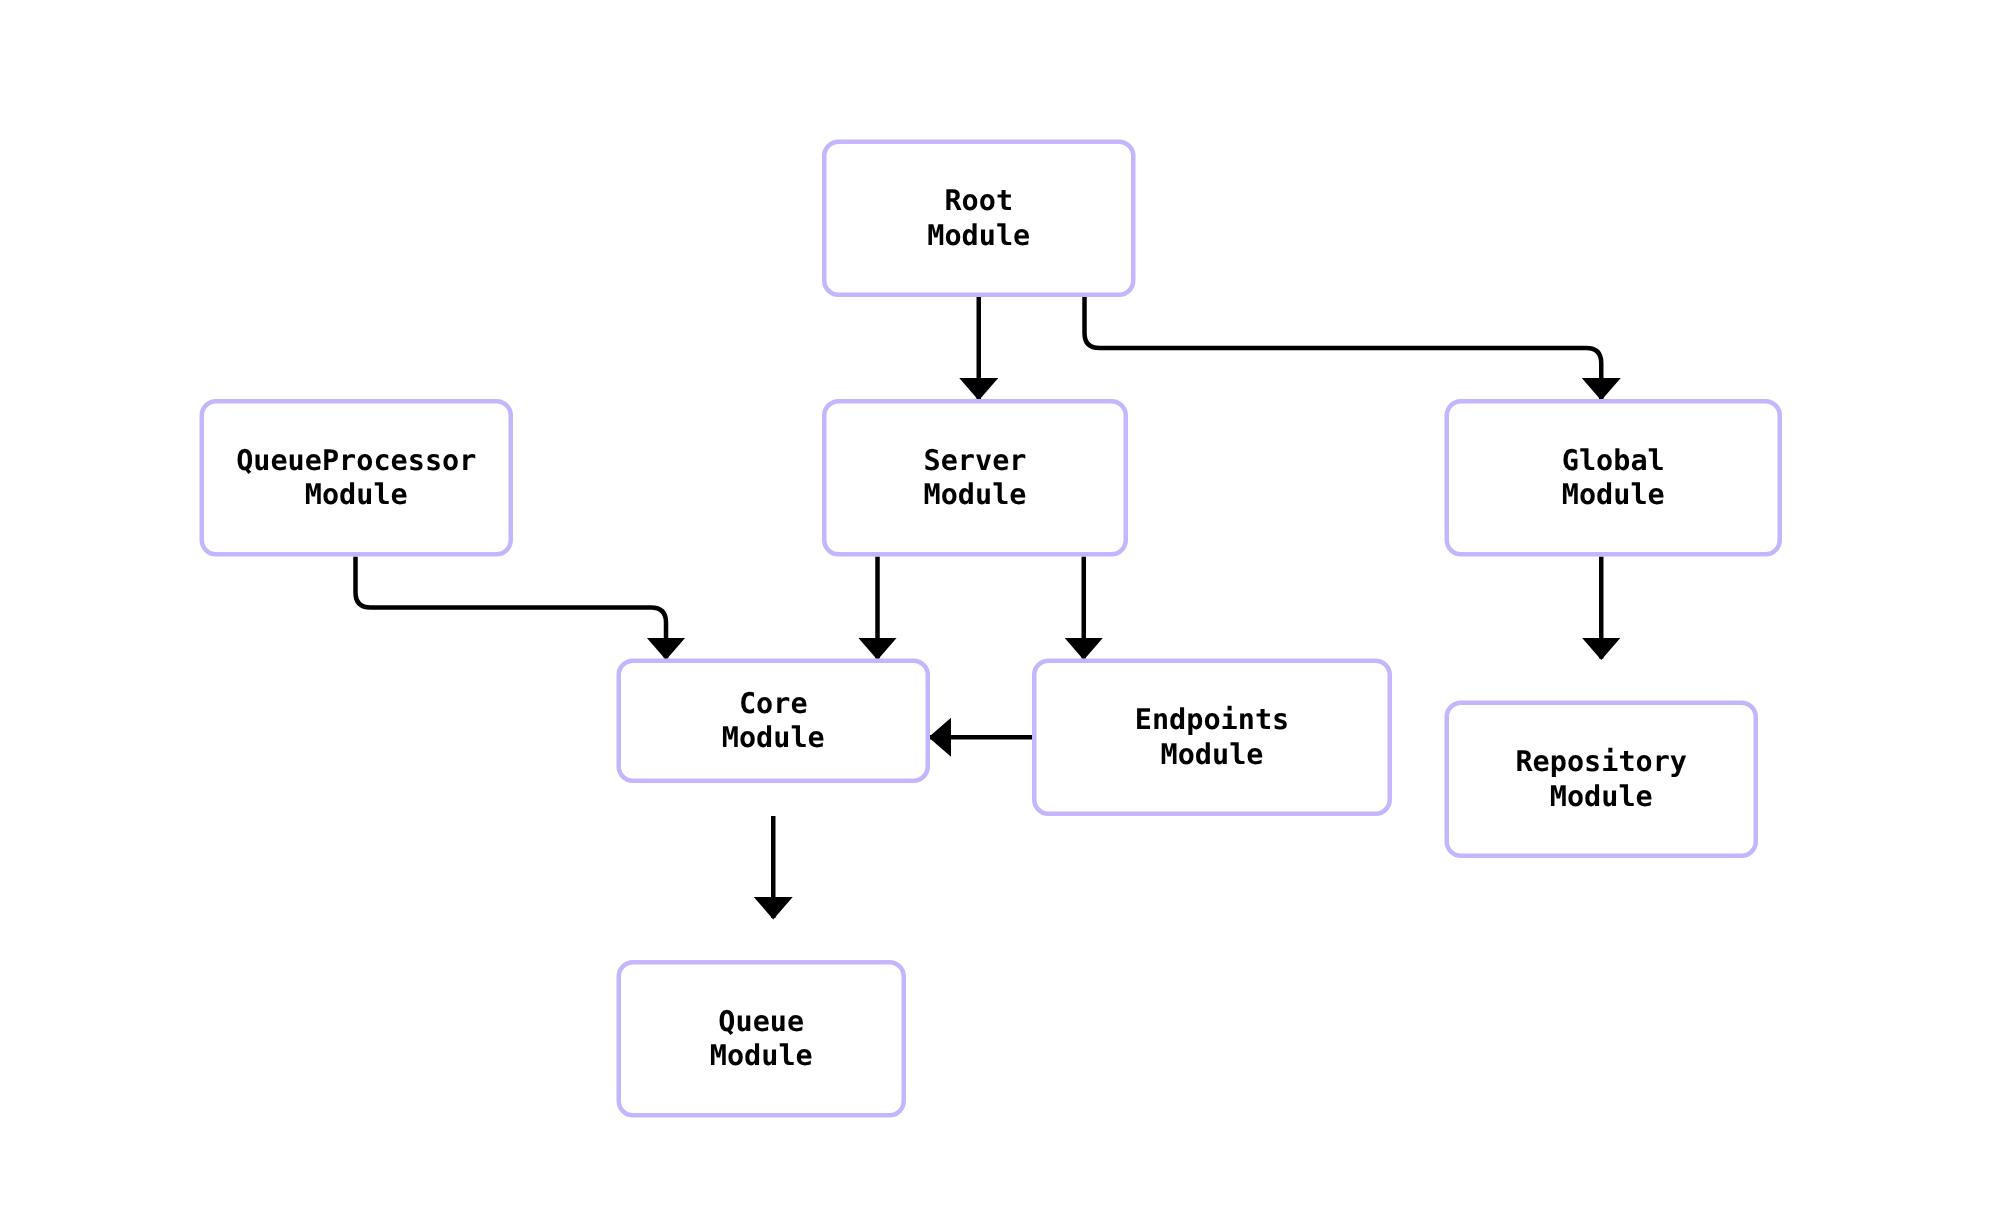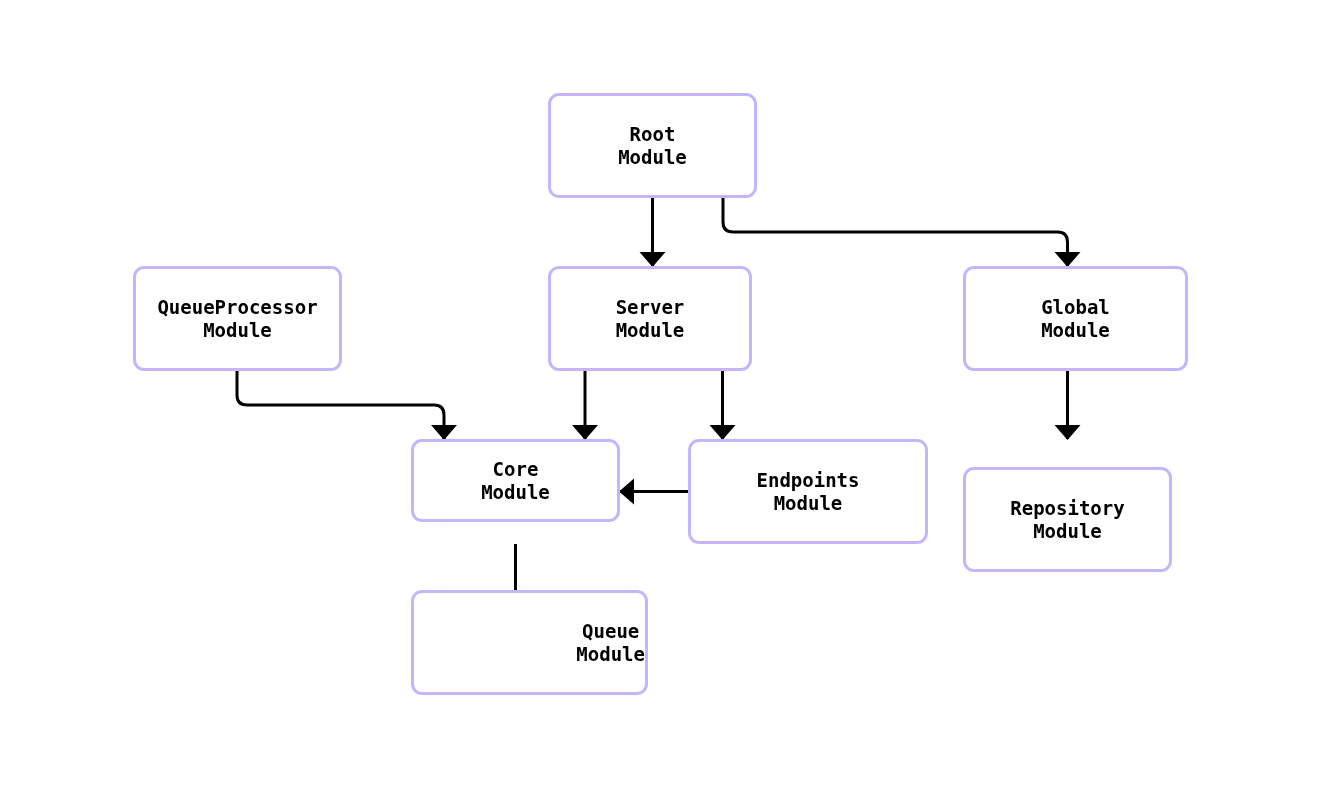--- a/index.html
+++ b/index.html
@@ -92,18 +92,18 @@
 Module</span>
       </div>
       <div class="node" style="left: 688px; top: 439px; width: 240px; height: 105px;">
         <span class="node-label">Endpoints
 Module</span>
       </div>
       <div class="node" style="left: 963px; top: 439px; width: 209px; height: 105px; margin-top: 28px;">
         <span class="node-label">Repository
 Module</span>
       </div>
-      <div class="node" style="left: 411px; top: 590px; width: 237px; height: 105px; justify-content: flex-end;">
+      <div class="node" style="left: 411px; top: 640px; width: 193px; height: 105px;">
         <span class="node-label">Queue
 Module</span>
       </div>
     </div>
 </div>
 
 </body></html>

